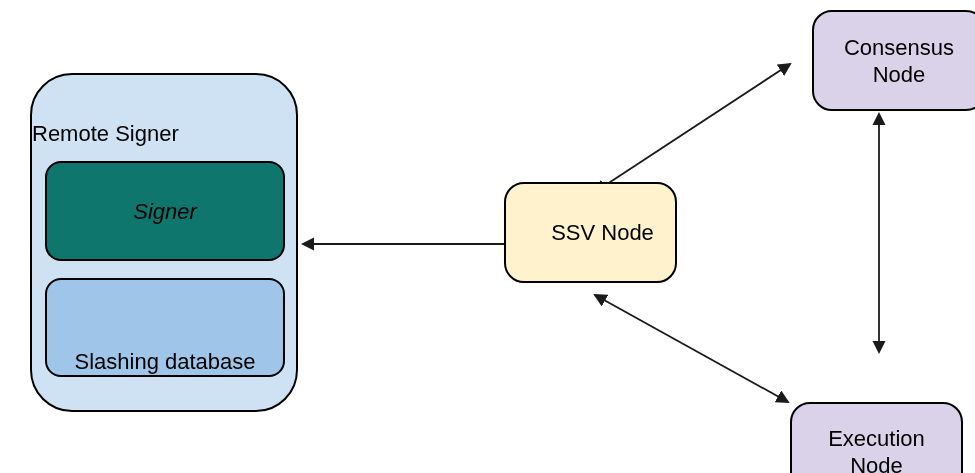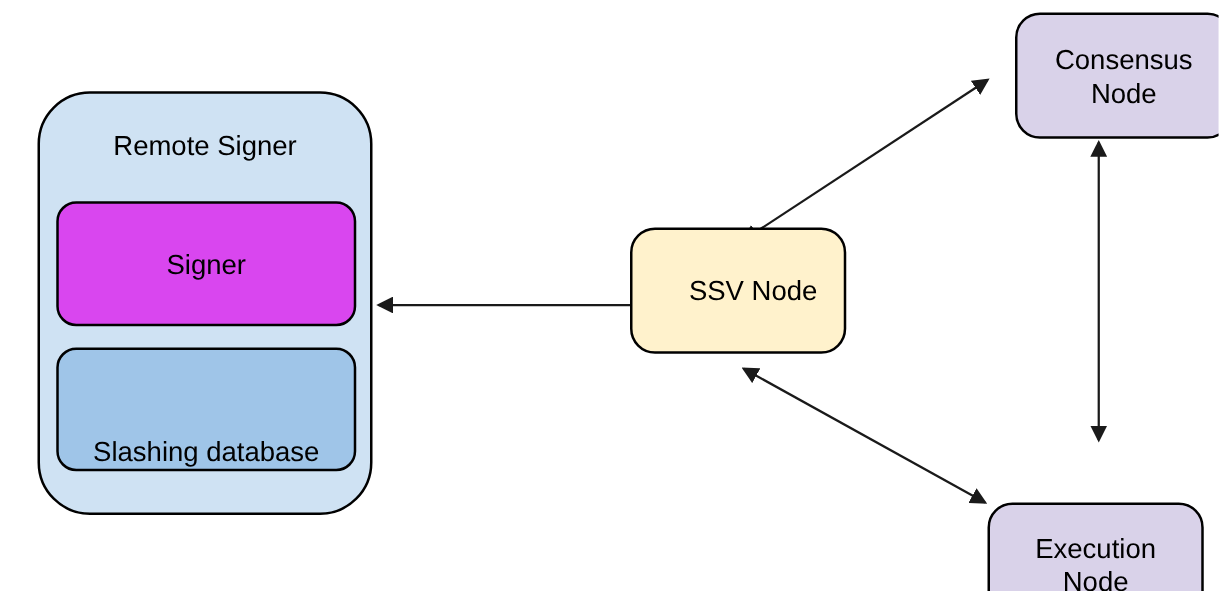--- a/index.html
+++ b/index.html
@@ -48,23 +48,22 @@
   .remote-signer {
     left: 30px;
     top: 73px;
     width: 268px;
     height: 339px;
     border-radius: 42px;
   }
   .remote-signer-label {
     position: absolute;
     left: 0;
-    top: 28px;
+    top: 45px;
     width: 100%;
-    text-align: center;
   }
   .signer {
     left: 13px;
     top: 86px;
     width: 240px;
     height: 100px;
     border-radius: 16px;
   }
   .slashing-database {
     left: 13px;
@@ -114,21 +113,21 @@
     </defs>
     <line x1="504" y1="244" x2="303" y2="244" marker-end="url(#ah)"></line>
     <line x1="595" y1="192" x2="790" y2="64" marker-start="url(#ah)" marker-end="url(#ah)"></line>
     <line x1="595" y1="295" x2="788" y2="402" marker-start="url(#ah)" marker-end="url(#ah)"></line>
     <line x1="879" y1="114" x2="879" y2="352" marker-start="url(#ah)" marker-end="url(#ah)"></line>
   </svg>
 
   <div class="node remote-signer" style="background-color: rgb(207, 226, 243);">
     <div class="remote-signer-label">Remote Signer</div>
 
-    <div class="node node-center signer" style="background-color: #d946ef;">
+    <div class="node node-center signer" style="background-color: #0f766e; font-style: italic;">
       <span>Signer</span>
     </div>
 
     <div class="node node-center slashing-database" style="background-color: rgb(159, 197, 232);">
       <span>Slashing database</span>
     </div>
   </div>
 
   <div class="node node-center ssv-node" style="background-color: rgb(255, 242, 204);">
     <span>SSV Node</span>

